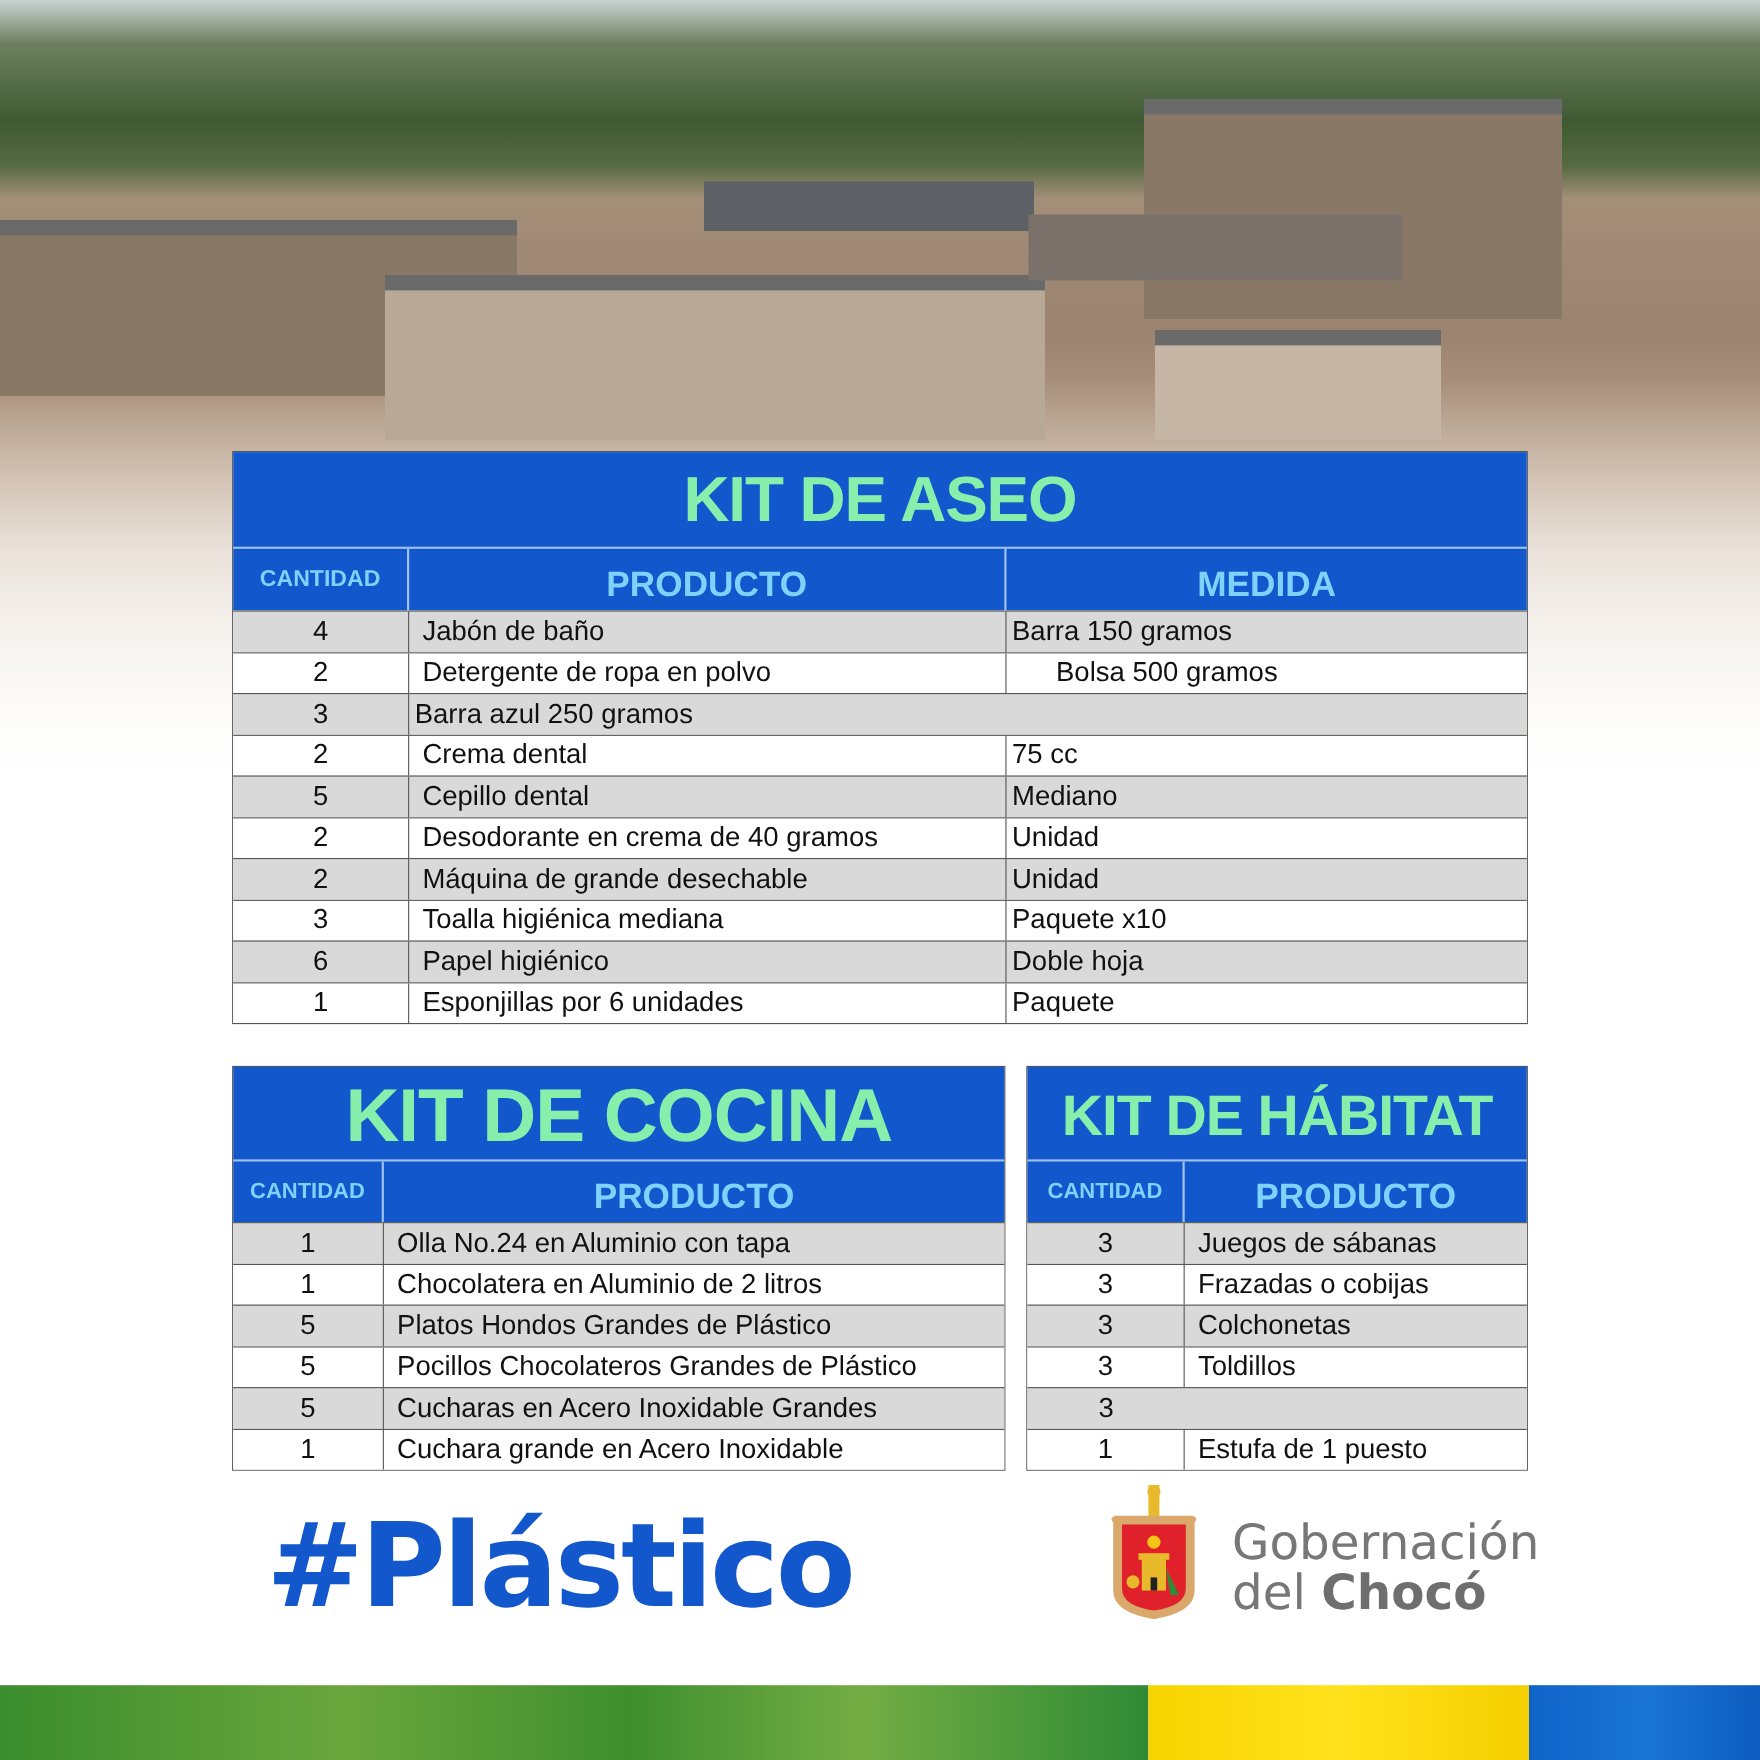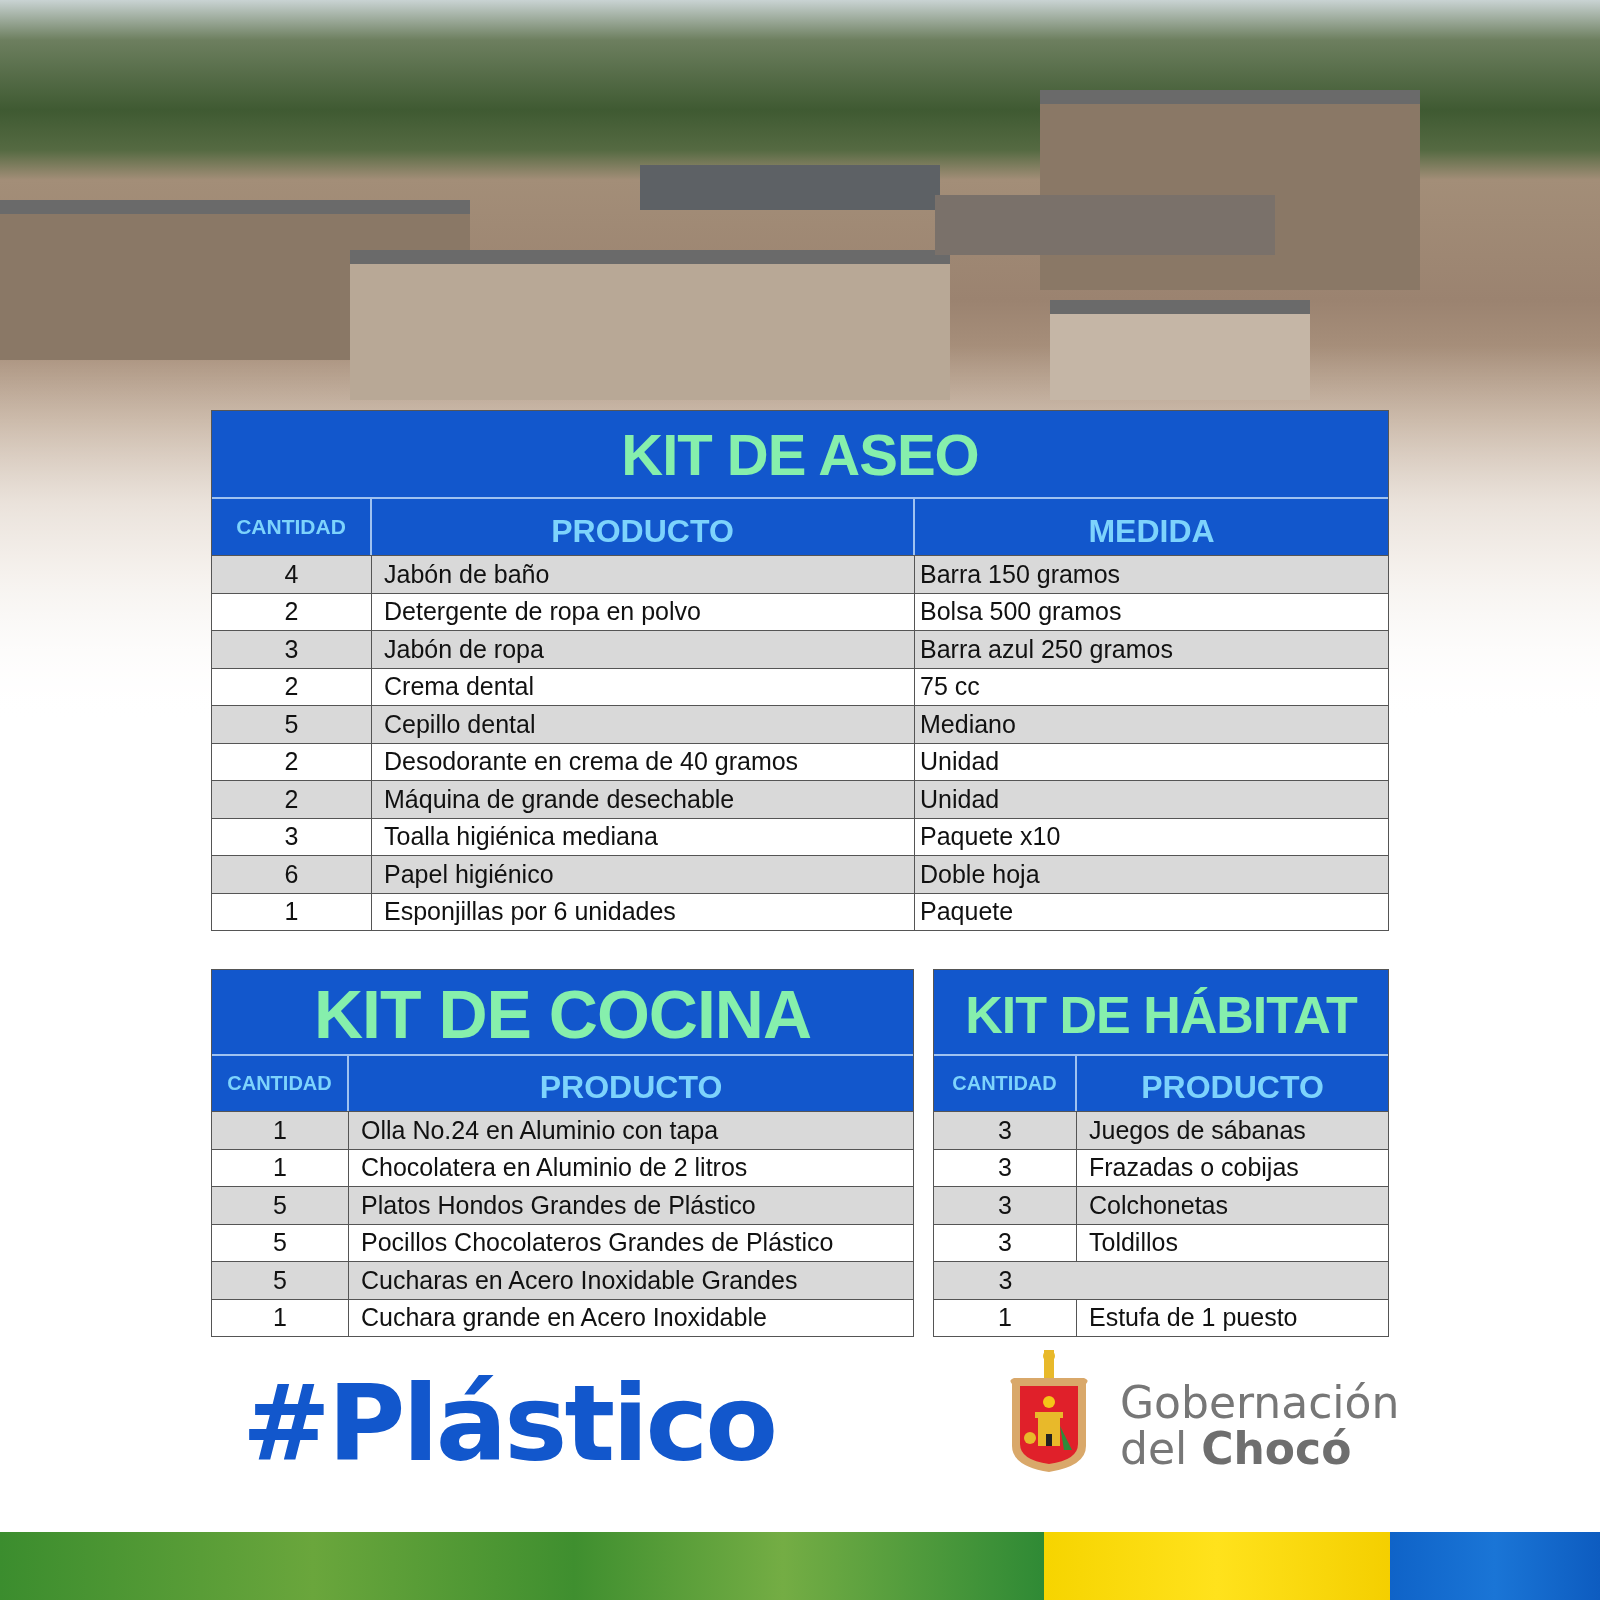--- a/index.html
+++ b/index.html
@@ -62,25 +62,24 @@
   </div>
   <div id="aseo-rows">
       <div class="row" style="height: 37.5px;">
         <div class="c-qty" style="width: 160px;">4</div>
         <div class="c-txt" style="width: 543px;">Jabón de baño</div>
         <div class="c-txt" style="flex: 1 1 0%; padding-left: 5px;">Barra 150 gramos</div>
       </div>
       <div class="row" style="height: 37.5px;">
         <div class="c-qty" style="width: 160px;">2</div>
         <div class="c-txt" style="width: 543px;">Detergente de ropa en polvo</div>
-        <div class="c-txt" style="flex: 1 1 0%; padding-left: 5px;">Bolsa 500 gramos</div>
+        <div class="c-txt" style="flex: 1 1 0%; padding-left: 5px; margin-left: 40px;">Bolsa 500 gramos</div>
       </div>
       <div class="row" style="height: 37.5px;">
         <div class="c-qty" style="width: 160px;">3</div>
-        <div class="c-txt" style="width: 543px;">Jabón de ropa</div>
         <div class="c-txt" style="flex: 1 1 0%; padding-left: 5px;">Barra azul 250 gramos</div>
       </div>
       <div class="row" style="height: 37.5px;">
         <div class="c-qty" style="width: 160px;">2</div>
         <div class="c-txt" style="width: 543px;">Crema dental</div>
         <div class="c-txt" style="flex: 1 1 0%; padding-left: 5px;">75 cc</div>
       </div>
       <div class="row" style="height: 37.5px;">
         <div class="c-qty" style="width: 160px;">5</div>
         <div class="c-txt" style="width: 543px;">Cepillo dental</div>

